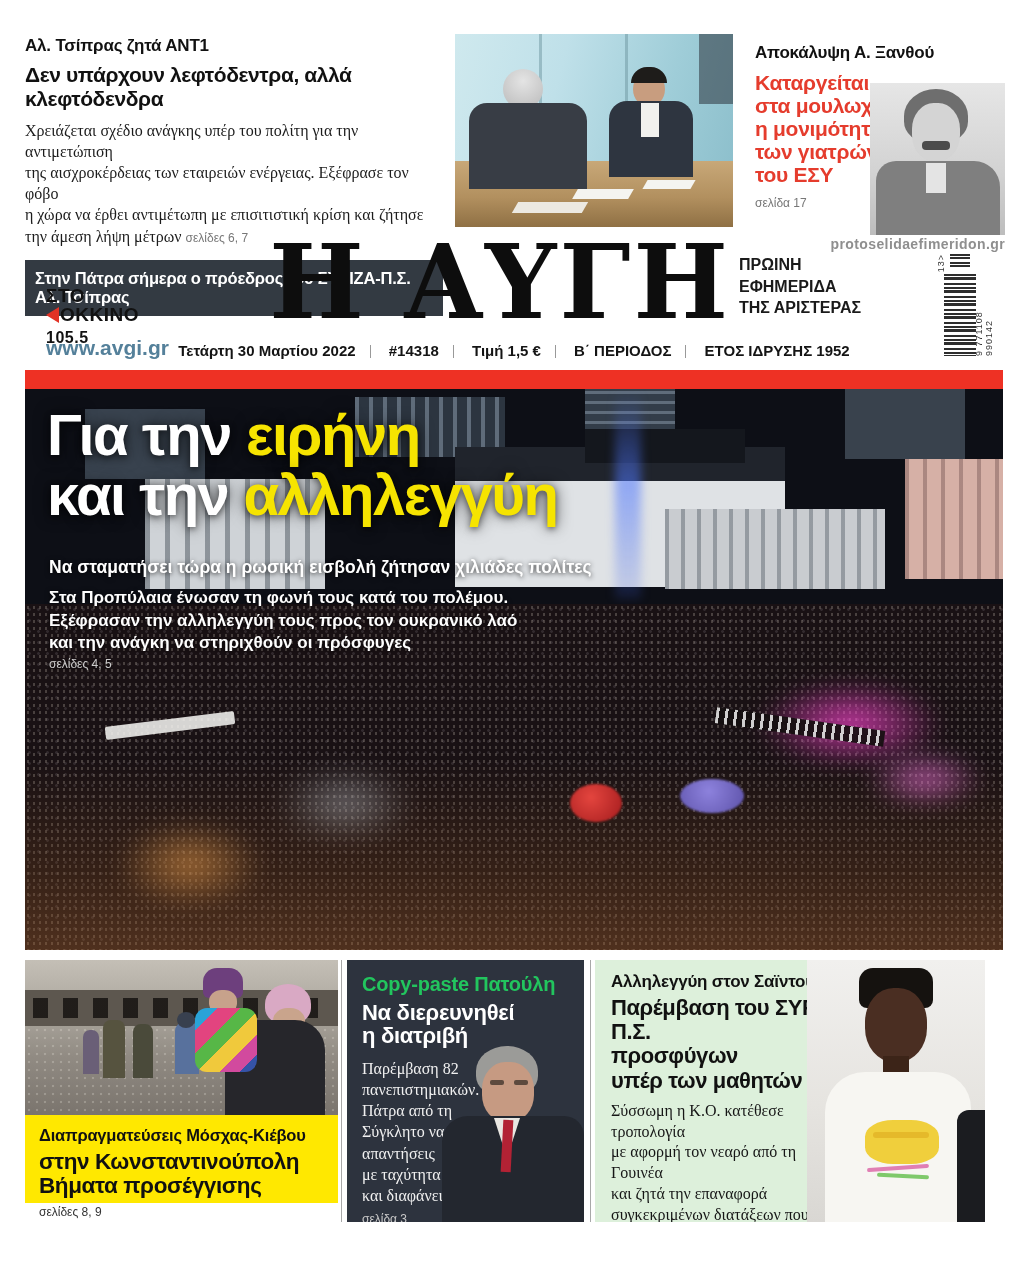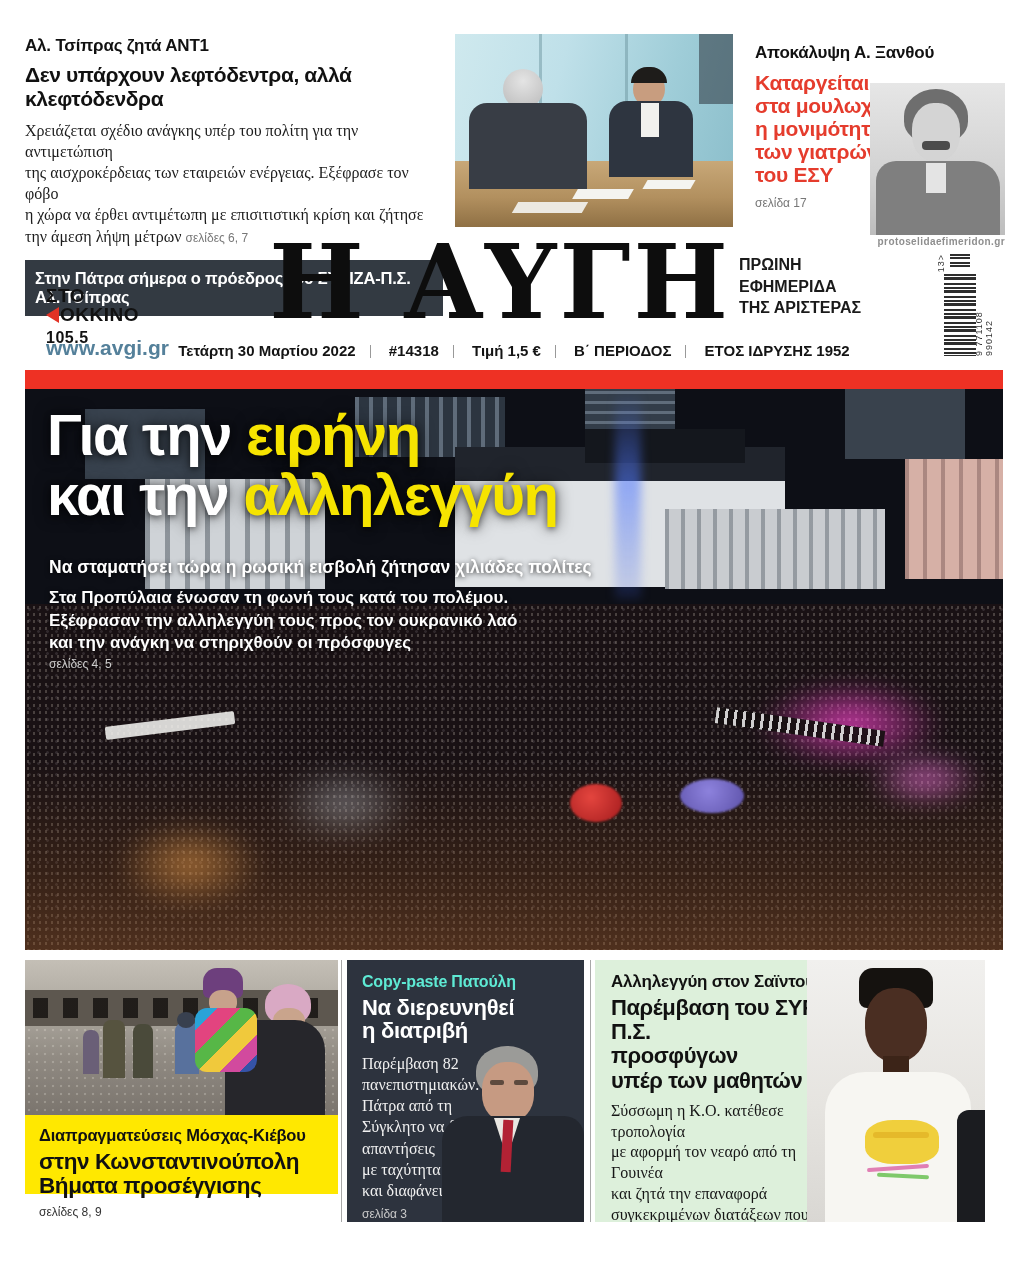--- a/index.html
+++ b/index.html
@@ -34,21 +34,21 @@
   #radio .r1{font-size:19px;letter-spacing:.5px;}
   #radio .r2{font-size:19px;display:flex;align-items:center;letter-spacing:.5px;}
   .tri{width:0;height:0;border-top:8px solid transparent;border-bottom:8px solid transparent;
        border-right:13px solid #e23225;display:inline-block;margin-right:1px;}
   #radio .r3{font-size:16px;font-weight:bold;letter-spacing:.5px;margin-top:6px;}
   #avgi-url{left:46px;top:336px;font-size:21px;font-weight:bold;color:#54809a;}
   #mast-title{left:250px;top:232px;width:500px;text-align:center;
               font-family:"DejaVu Serif","Liberation Serif",serif;font-weight:bold;
               font-size:100px;line-height:1.0;letter-spacing:3px;color:#0d0d0d;transform:scaleY(1.03);}
   #tagline{left:739px;top:254px;font-size:16px;font-weight:bold;line-height:1.35;color:#1a1a1a;}
-  #credit{right:23px;top:236px;font-size:10px;font-weight:bold;color:#8f8f8f;letter-spacing:.4px;}
+  #credit{right:23px;top:236px;font-size:14px;font-weight:bold;color:#8f8f8f;letter-spacing:.4px;}
   #barcode{left:938px;top:254px;width:46px;height:102px;}
   #bc-top{position:absolute;left:12px;top:0;width:20px;height:14px;
           background:repeating-linear-gradient(180deg,#2e2e2e 0 2px,#fff 2px 3px,#2e2e2e 3px 5px,#fff 5px 8px);}
   #bc-main{position:absolute;left:6px;top:20px;width:32px;height:82px;
            background:repeating-linear-gradient(180deg,#2e2e2e 0 2px,#fff 2px 3px,#2e2e2e 3px 6px,#fff 6px 9px,#2e2e2e 9px 11px,#fff 11px 13px);}
   .bc-num{position:absolute;writing-mode:vertical-rl;transform:rotate(180deg);
           font-size:9px;color:#333;letter-spacing:1px;}
   #dateline{left:25px;top:342px;width:978px;text-align:center;font-size:15px;font-weight:bold;color:#141414;}
   #dateline .seg{margin:0 6px;}
   #dateline .dsep{display:inline-block;width:1px;height:13px;background:#999;margin:0 8px;vertical-align:-2px;}
@@ -71,21 +71,21 @@
   #deck1{left:24px;top:168px;font-size:17.5px;font-weight:bold;color:#fff;
          text-shadow:0 1px 5px rgba(0,0,0,.8);}
   #deck2{left:24px;top:198px;font-size:17px;font-weight:bold;color:#fdfdfd;line-height:1.33;
          text-shadow:0 1px 5px rgba(0,0,0,.8);}
   #lead-pages{left:24px;top:268px;font-size:12px;color:rgba(255,255,255,.78);
               text-shadow:0 1px 3px rgba(0,0,0,.8);}
   
   .vdiv{width:1px;background:#a8a8a8;}
   #war-photo{left:25px;top:960px;width:313px;height:155px;overflow:hidden;
              background:linear-gradient(180deg,#c4bfb6 0%,#aaa59c 35%,#918b83 62%,#7a746d 100%);}
-  #yellow-box{left:25px;top:1115px;width:313px;height:79px;background:#ffe800;box-sizing:border-box;
+  #yellow-box{left:25px;top:1115px;width:313px;height:88px;background:#ffe800;box-sizing:border-box;
               padding:11px 14px;}
   #yb-head{font-size:22.5px;font-weight:bold;line-height:1.07;letter-spacing:-.4px;margin-top:5px;}
   #dark-box{left:347px;top:960px;width:237px;height:262px;background:#2d333e;box-sizing:border-box;
             padding:13px 15px;color:#fff;overflow:hidden;}
   #db-head{font-size:22px;font-weight:bold;line-height:1.06;letter-spacing:-.3px;margin-top:5px;}
   #db-body{font-family:"Liberation Serif",serif;font-size:16px;line-height:1.33;color:#f0f0f0;
            margin-top:10px;width:152px;}
   #green-box{left:595px;top:960px;width:390px;height:262px;background:#ddf0db;box-sizing:border-box;
              padding:12px 16px;overflow:hidden;}
   #gb-head{font-size:22px;font-weight:bold;line-height:1.1;letter-spacing:-.4px;margin-top:4px;width:260px;}
@@ -268,21 +268,21 @@
 
     <div class="abs" style="right:0;bottom:0;width:152px;height:182px;">
       <div class="abs" style="left:44px;top:6px;width:62px;height:50px;border-radius:50% 50% 40% 40%;background:#9b9b98;"></div>
       <div class="abs" style="left:50px;top:22px;width:52px;height:60px;border-radius:45%;background:#c69a82;"></div>
       <div class="abs" style="left:58px;top:40px;width:14px;height:5px;background:#5d4a3e;border-radius:2px;"></div>
       <div class="abs" style="left:82px;top:40px;width:14px;height:5px;background:#5d4a3e;border-radius:2px;"></div>
       <div class="abs" style="left:10px;top:76px;width:142px;height:106px;border-radius:26px 20px 0 0;background:#23272f;"></div>
       <div class="abs" style="left:62px;top:78px;width:26px;height:40px;background:#e9e7e2;clip-path:polygon(0 0,100% 0,50% 100%);"></div>
       <div class="abs" style="left:70px;top:80px;width:10px;height:52px;background:#b22234;transform:rotate(3deg);"></div>
     </div>
-    <div class="kicker" style="font-size:16px;color:#5eead4;">Copy-paste Πατούλη</div>
+    <div class="kicker" style="font-size:20px;color:#22c55e;">Copy-paste Πατούλη</div>
     <div id="db-head">
       <div>Να διερευνηθεί</div>
       <div>η διατριβή</div>
     </div>
     <div id="db-body">
       <div>Παρέμβαση 82</div>
       <div>πανεπιστημιακών.</div>
       <div>Πάτρα από τη</div>
       <div>Σύγκλητο να δοθούν</div>
       <div>απαντήσεις</div>

